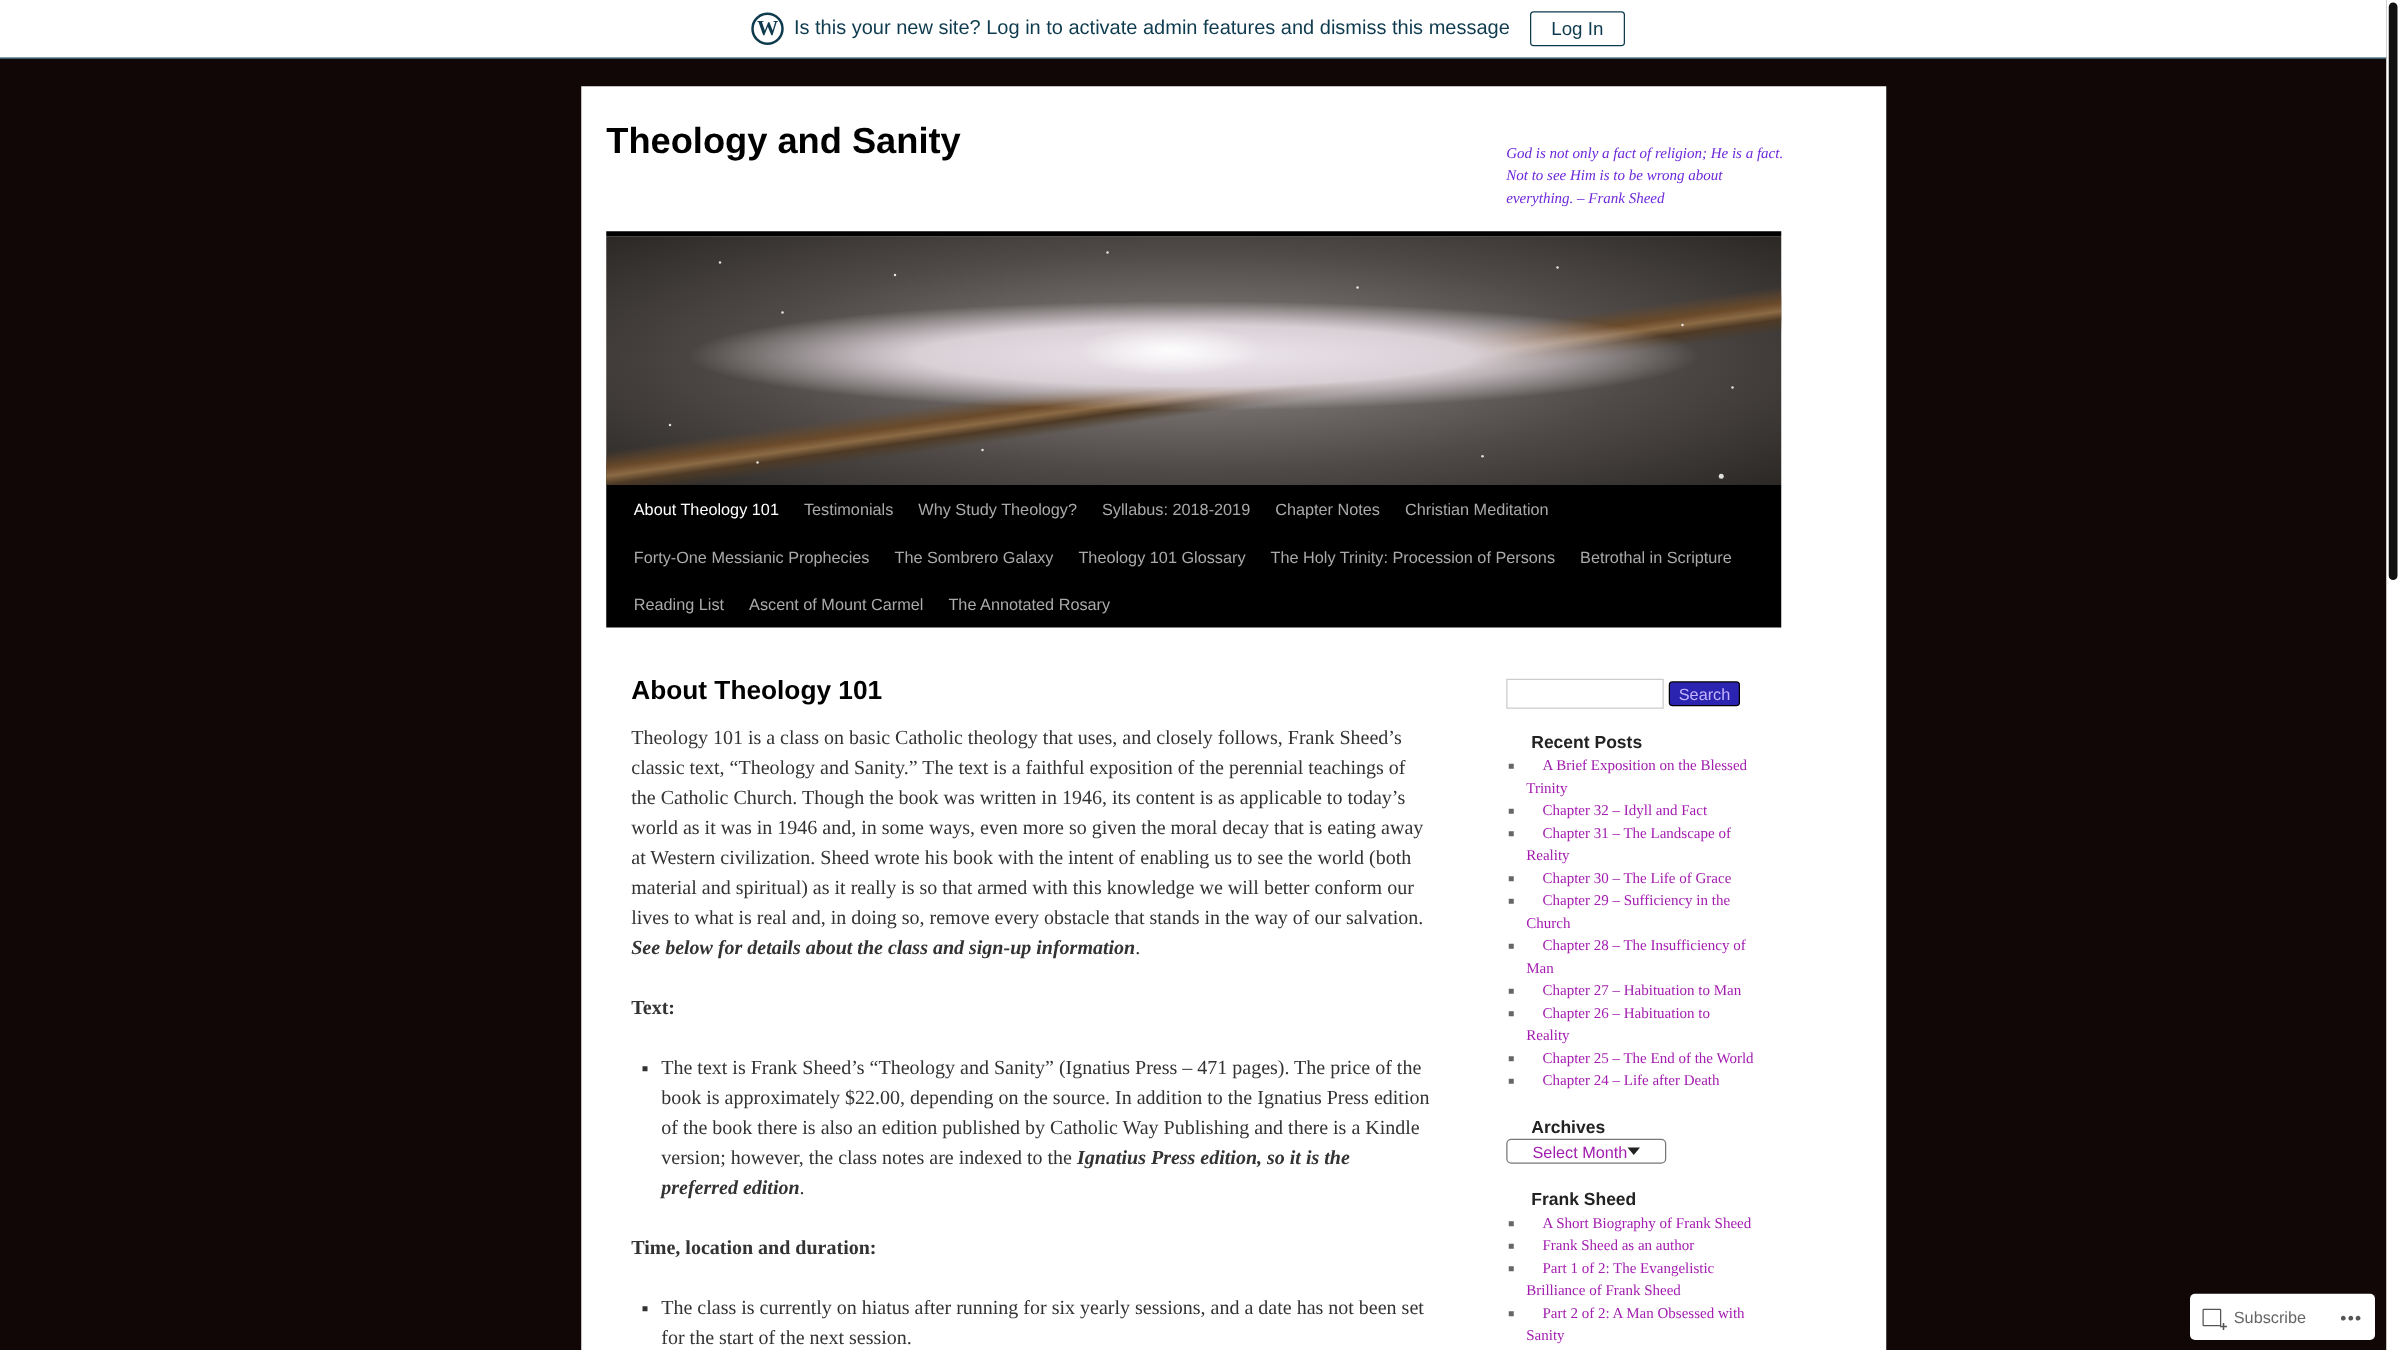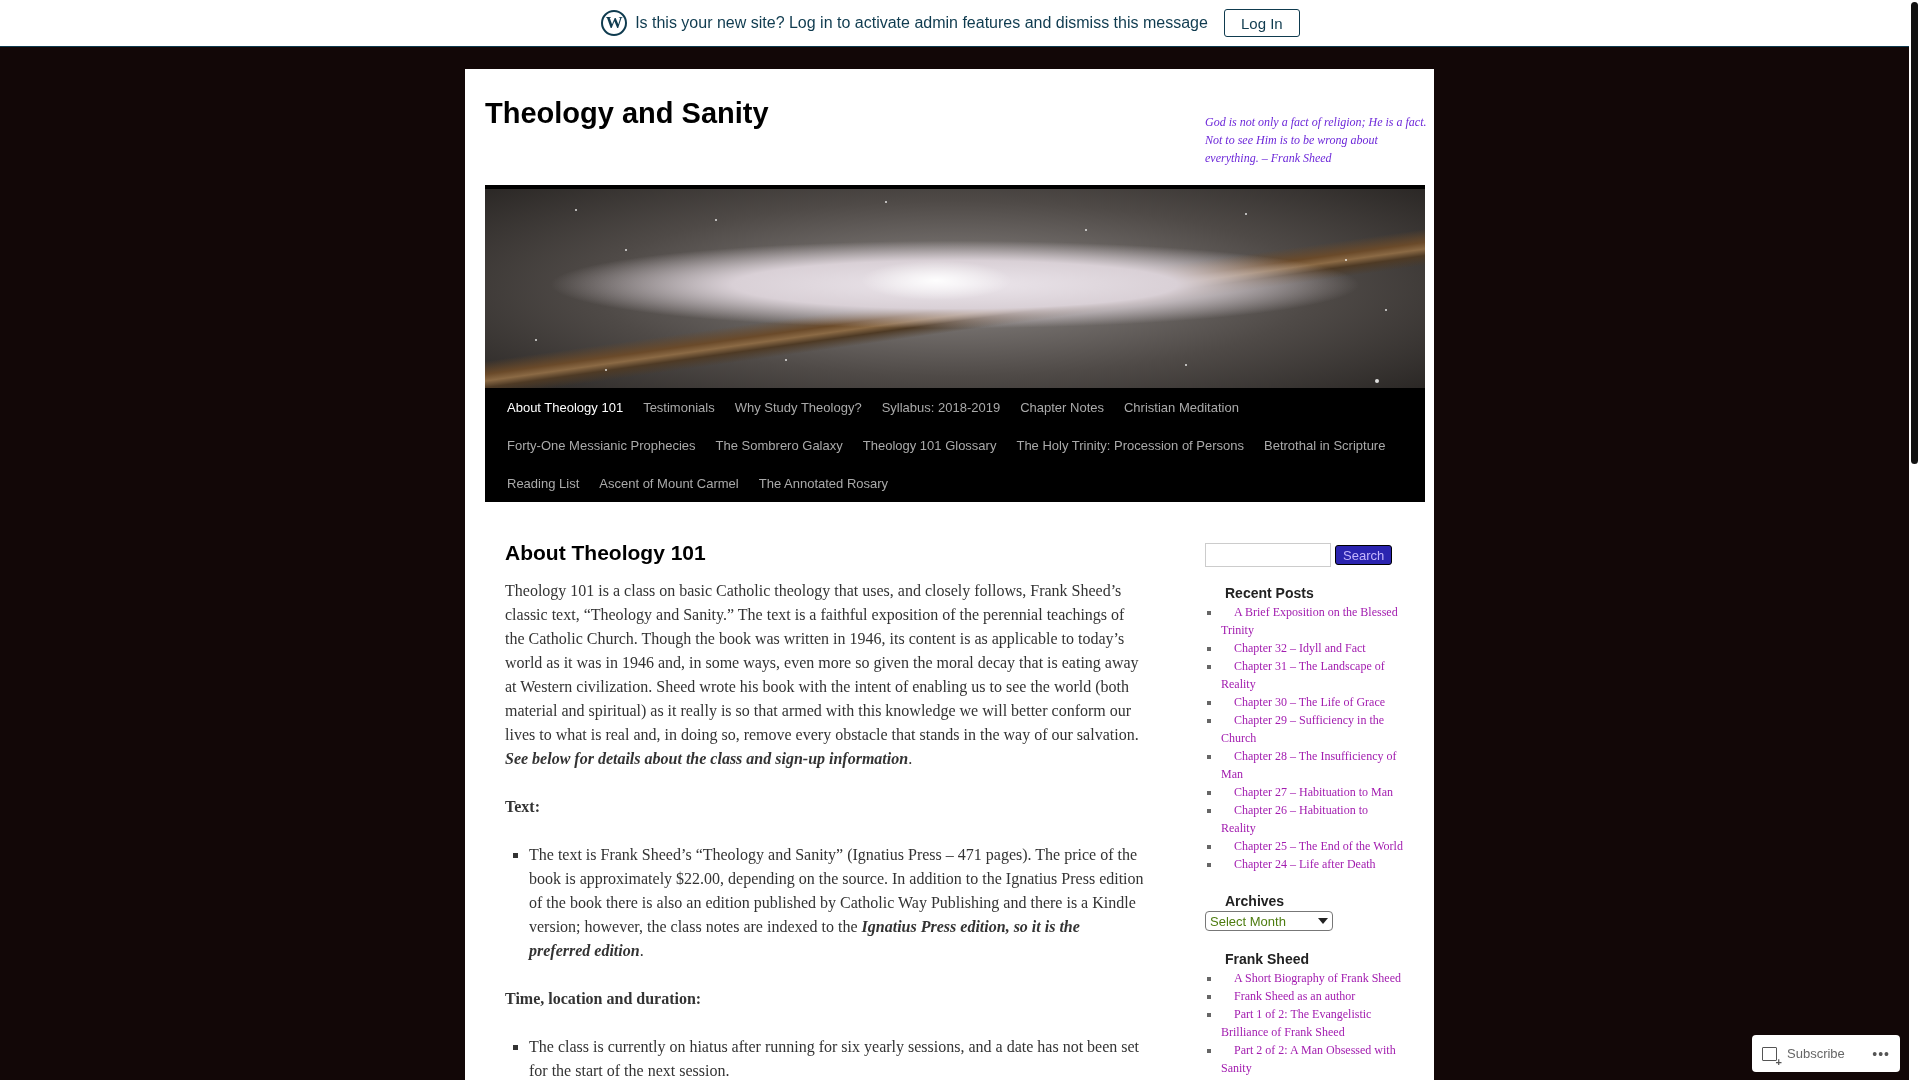--- a/index.html
+++ b/index.html
@@ -11,21 +11,21 @@
   .notice-inner { display: flex; align-items: center; margin-left: -8px; }
   .wp-logo { width: 26px; height: 26px; border-radius: 50%; border: 2px solid #0f3b4f; display: flex; align-items: center; justify-content: center; color: #0f3b4f; font-family: "Liberation Serif", serif; font-weight: bold; font-size: 17px; margin-right: 8px; }
   .notice-text { font-family: "Liberation Sans", sans-serif; color: #0f3b4f; font-size: 16px; }
   .login-btn { margin-left: 16px; width: 76px; height: 28px; border: 1px solid #0f3b4f; border-radius: 3px; background: #fff; color: #0f3b4f; font-family: "Liberation Sans", sans-serif; font-size: 15px; display: flex; align-items: center; justify-content: center; cursor: pointer; }
 
   
   .scrollbar { position: absolute; right: 0; top: 0; width: 11px; height: 1080px; background: #fff; }
   .scroll-thumb { position: absolute; right: 2px; top: 2px; width: 7px; height: 462px; background: #111; border-radius: 4px; }
 
   
-  .wrapper { position: absolute; left: 465px; top: 69px; width: 969px; height: 1011px; background: #fff; }
+  .wrapper { position: absolute; left: 465px; top: 69px; width: 1044px; height: 1011px; background: #fff; }
   .site-title { position: absolute; left: 20px; top: 28px; font-family: "Liberation Sans", sans-serif; font-weight: bold; font-size: 29px; color: #000; }
   .site-desc { position: absolute; left: 740px; top: 44px; width: 225px; font-style: italic; font-size: 12px; line-height: 18px; color: #6d28d9; }
 
   .banner { position: absolute; left: 20px; top: 116px; width: 940px; height: 203px; border-top: 4px solid #000; overflow: hidden;
     background:
       radial-gradient(ellipse 8% 10% at 48% 46%, rgba(255,255,255,0.95), rgba(255,255,255,0) 100%),
       radial-gradient(ellipse 43% 22% at 50% 48%, #ece6ec 0%, #d9d0d6 55%, rgba(180,170,175,0) 100%),
       linear-gradient(172deg, rgba(0,0,0,0) 52%, #6a4a2a 56%, #8b6a45 58%, #4e3a25 60%, rgba(0,0,0,0) 63%),
       radial-gradient(ellipse 70% 80% at 50% 50%, #8f8a88 0%, #4f4a47 55%, #262321 100%);
   }
@@ -47,21 +47,21 @@
 
   
   .sidebar { position: absolute; left: 740px; top: 474px; width: 200px; }
   .search-row { display: flex; align-items: center; margin-bottom: 18px; }
   .search-input { width: 126px; height: 24px; border: 1px solid #ccc; background: #fff; }
   .search-btn { margin-left: 4px; height: 20px; padding: 0 7px; background: #2b24b0; color: #c4b5fd; border: 1px solid #000000; border-radius: 3px; font-family: "Liberation Sans", sans-serif; font-size: 13px; display: flex; align-items: center; cursor: pointer; }
   .widget-title { font-family: "Liberation Sans", sans-serif; font-weight: bold; font-size: 14px; color: #222; margin-bottom: 2px; padding-left: 20px; }
   .widget ul { list-style: square; margin-left: 16px; color: #666; margin-bottom: 20px; }
   .widget li { font-size: 12px; line-height: 18px; }
   .widget a { color: #a21caf; text-decoration: none; cursor: pointer; margin-left: 13px; }
-  .select { width: 128px; height: 20px; border: 1px solid #777; border-radius: 4px; display: flex; align-items: center; justify-content: space-between; padding: 0 4px; font-family: "Liberation Sans", sans-serif; font-size: 13px; color: #4d7c0f; margin-bottom: 20px; cursor: pointer; }
+  .select { width: 128px; height: 20px; border: 1px solid #777; border-radius: 4px; display: flex; align-items: center; justify-content: space-between; padding: 0 20px; font-family: "Liberation Sans", sans-serif; font-size: 13px; color: #a21caf; margin-bottom: 20px; cursor: pointer; }
   .select-arrow { width: 0; height: 0; border-left: 5px solid transparent; border-right: 5px solid transparent; border-top: 6px solid #222; }
   .widget-image { width: 200px; height: 40px; background: linear-gradient(90deg, #1f5a44, #2a7a5c 50%, #1e5843); position: relative; overflow: hidden; }
   .widget-image .chalk { position: absolute; left: 62px; top: 0px; font-family: "Liberation Sans", sans-serif; font-size: 15px; color: rgba(230,240,230,0.8); font-weight: 300; }
 
   
   .subscribe { position: absolute; left: 1752px; top: 1035px; width: 148px; height: 37px; background: #fff; border-radius: 4px; display: flex; align-items: center; padding: 0 10px; font-family: "Liberation Sans", sans-serif; font-size: 13px; color: #666; }
   .sub-icon { width: 15px; height: 14px; border: 1.5px solid #555; border-radius: 1px; margin-right: 10px; position: relative; }
   .sub-icon::after { content: "+"; position: absolute; right: -6px; bottom: -8px; font-size: 11px; color: #555; font-weight: bold; }
   .sub-dots { margin-left: auto; letter-spacing: 1px; color: #555; font-size: 14px; }
 </style>

